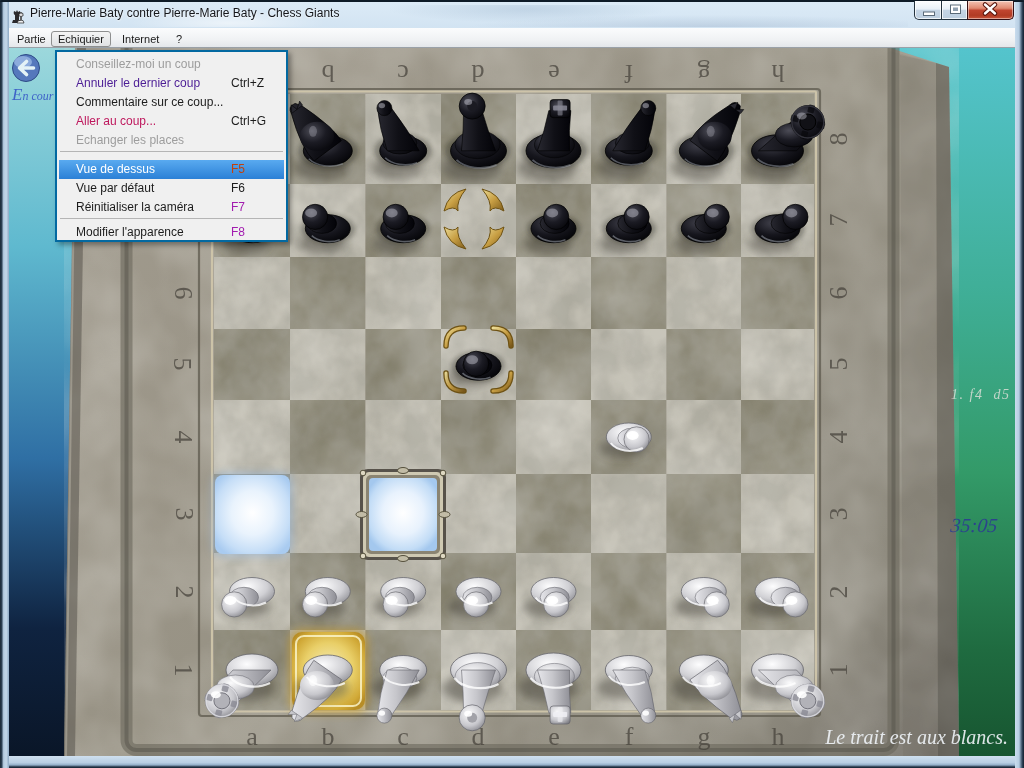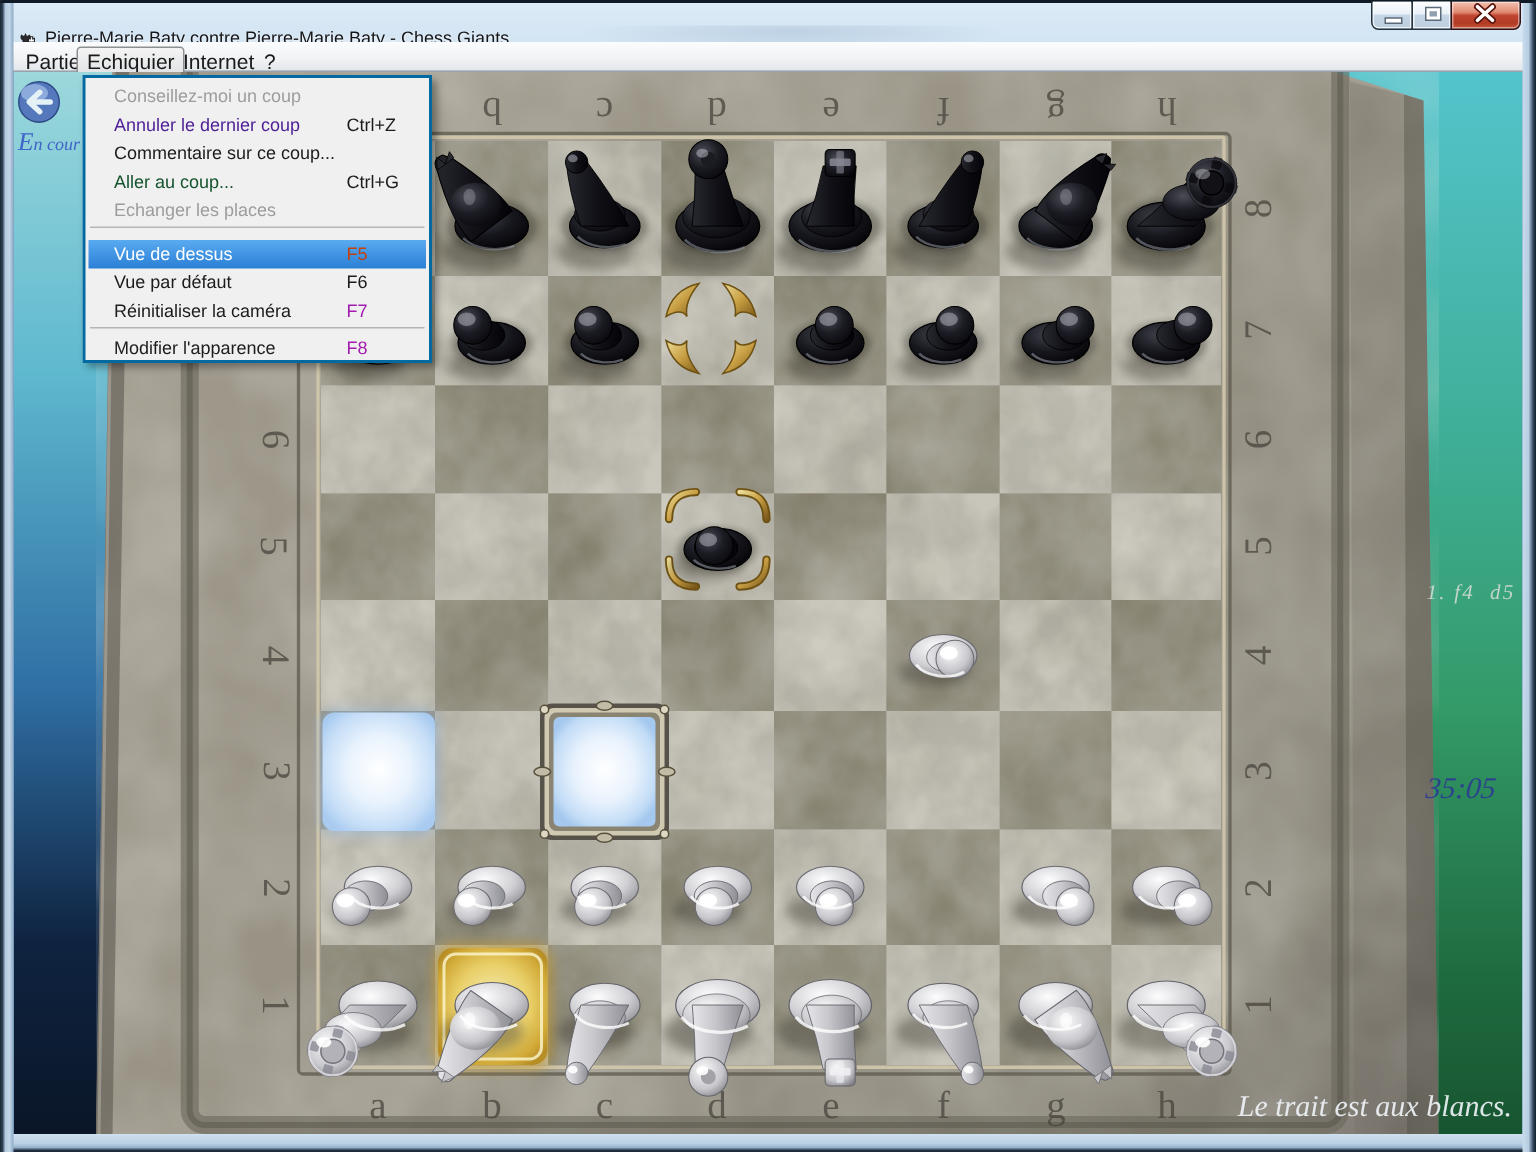--- a/index.html
+++ b/index.html
@@ -3,21 +3,21 @@
 <style>
  html,body{margin:0;padding:0;width:1024px;height:768px;overflow:hidden;background:#0c1624;}
  *{box-sizing:border-box;}
  .t{font-family:'Liberation Sans',sans-serif;}
 </style></head>
 <body>
 <div style="position:absolute;left:0;top:0;width:1024px;height:768px;background:#16232f;border-radius:7px 7px 0 0"></div>
 
 <div style="position:absolute;left:1px;top:1px;width:1022px;height:766px;border-radius:6px 6px 0 0;background:linear-gradient(180deg,#dcebf7 0,#c6daec 8%,#b6cde3 30%,#a9c3dc 100%)"></div>
 
-<div class="t" style="position:absolute;left:0;top:2px;width:1024px;height:26px;margin-top:12px;">
+<div class="t" style="position:absolute;left:0;top:2px;width:1024px;height:26px;">
  <div style="position:absolute;left:8px;top:3px;width:900px;height:22px;background:
    radial-gradient(140px 18px at 220px 18px, rgba(255,255,255,0.55), rgba(255,255,255,0) 70%),
    radial-gradient(200px 20px at 520px 4px, rgba(120,150,180,0.25), rgba(255,255,255,0) 70%),radial-gradient(320px 16px at 700px 22px, rgba(150,170,195,0.35), rgba(255,255,255,0) 75%);"></div>
  <svg width="17" height="16" style="position:absolute;left:9px;top:7px">
   <path d="M3 14 L13 14 L12 11 L10 11 L10 6 Q12 5 11 2 L9 3 L8 1 L7 3 L5 2 Q4 5 6 6 L6 11 L4 11 Z" fill="#2a2a2e"></path>
   <path d="M8 14 L15 14 L14 11.5 L12.5 11.5 L12.5 7 L14 7 L14 4.5 L12.8 5 L12.8 3.5 L11.2 3.5 L11.2 5 L10 4.5 L10 7 L11.5 7 L11.5 11.5 L9.5 11.5 Z" fill="#f4f4f6" stroke="#222" stroke-width="0.7"></path>
  </svg>
  <div style="position:absolute;left:30px;top:4px;font-size:12px;color:#15161a;text-shadow:0 1px 2px rgba(255,255,255,0.8)">Pierre-Marie Baty contre Pierre-Marie Baty - Chess Giants</div>
 </div>
 
@@ -36,21 +36,21 @@
       </svg>
  </div>
  <div style="position:absolute;left:53px;top:0;width:47px;height:19px;border:1px solid #331015;border-top:none;border-radius:0 0 5px 0;background:linear-gradient(180deg,#f4c3b3 0,#e08a72 40%,#c04530 52%,#b23b24 80%,#c8573c 100%);box-shadow:inset 0 0 0 1px rgba(255,255,255,0.45)">
    <svg width="45" height="17" style="position:absolute;left:0;top:0">
         <path d="M17 3.5 L27 12.5 M27 3.5 L17 12.5" stroke="#5a150c" stroke-width="4.6" stroke-linecap="round"></path>
         <path d="M17 3.5 L27 12.5 M27 3.5 L17 12.5" stroke="#ffffff" stroke-width="2.4" stroke-linecap="round"></path>
       </svg>
  </div>
 </div>
 
-<div class="t" style="position:absolute;left:8px;top:28px;width:1008px;height:20px;background:linear-gradient(180deg,#fbfcfd 0,#f0f2f4 60%,#e4e7ea 100%);border-bottom:1px solid #9aa1a8;font-size:14px;color:#1a1a1a">
+<div class="t" style="position:absolute;left:8px;top:28px;width:1008px;height:20px;background:linear-gradient(180deg,#fbfcfd 0,#f0f2f4 60%,#e4e7ea 100%);border-bottom:1px solid #9aa1a8;font-size:11px;color:#1a1a1a">
   <div style="position:absolute;left:2px;top:4px;padding:1px 7px">Partie</div>
   <div style="position:absolute;left:43px;top:3px;padding:1px 6px;border:1px solid #8e8f8f;border-radius:3px;background:linear-gradient(180deg,#f4f4f4,#e0e2e4)">Echiquier</div>
   <div style="position:absolute;left:107px;top:4px;padding:1px 7px">Internet</div>
   <div style="position:absolute;left:161px;top:4px;padding:1px 7px">?</div>
 </div>
 
 <div style="position:absolute;left:9px;top:48px;width:1006px;height:708px;overflow:hidden;background:#2a6a9e">
     <svg width="1006" height="708" viewBox="9 48 1006 708" style="position:absolute;left:0;top:0">
       <defs>
 <linearGradient id="bgL" x1="0" y1="48" x2="0" y2="756" gradientUnits="userSpaceOnUse">
@@ -557,21 +557,21 @@
 
 <div style="position:absolute;left:0;top:756px;width:1024px;height:12px;background:linear-gradient(180deg,#cfe0ef 0,#b9cfe4 55%,#93afc9 75%,#1d2c3d 92%)"></div>
 <div style="position:absolute;left:0;top:0;width:9px;height:768px;background:linear-gradient(90deg,#1a2835 0,#2c3f52 18%,#b4cbe0 40%,#c2d6e8 70%,#8da9c4 100%)"></div>
 <div style="position:absolute;left:1015px;top:0;width:9px;height:768px;background:linear-gradient(90deg,#c9dced 0,#b6cde2 45%,#31455b 80%,#121e2c 100%)"></div>
 <div style="position:absolute;left:0;top:0;width:1024px;height:2px;background:#0e1b27;border-radius:7px 7px 0 0"></div>
 <div style="position:absolute;left:55px;top:50px;width:233px;height:192px;background:#f0f0f0;border:2px solid #0369a1;box-shadow:3px 3px 5px rgba(0,0,0,0.35);z-index:30;font-family:'Liberation Sans',sans-serif;font-size:12px">
     <div style="position:absolute;left:19px;top:5.0px;height:14px;line-height:14px;color:#9d9d9d">Conseillez-moi un coup</div>
     <div style="position:absolute;left:19px;top:24.0px;height:14px;line-height:14px;color:#4c1d95">Annuler le dernier coup</div>
     <div style="position:absolute;left:174px;top:24.0px;height:14px;line-height:14px;color:#1c1c1c">Ctrl+Z</div>
     <div style="position:absolute;left:19px;top:43.0px;height:14px;line-height:14px;color:#1c1c1c">Commentaire sur ce coup...</div>
-    <div style="position:absolute;left:19px;top:62.0px;height:14px;line-height:14px;color:#14532d">Aller au coup...</div>
+    <div style="position:absolute;left:19px;top:62.0px;height:14px;line-height:14px;color:#be185d">Aller au coup...</div>
     <div style="position:absolute;left:174px;top:62.0px;height:14px;line-height:14px;color:#1c1c1c">Ctrl+G</div>
     <div style="position:absolute;left:19px;top:81.0px;height:14px;line-height:14px;color:#9d9d9d">Echanger les places</div>
     <div style="position:absolute;left:3px;right:3px;top:98.5px;height:1px;background:#b5b5b5"></div>
     <div style="position:absolute;left:2px;right:2px;top:107.5px;height:19px;background:linear-gradient(180deg,#59aaf0,#2b80d6);"></div>
     <div style="position:absolute;left:19px;top:110.0px;height:14px;line-height:14px;color:#ffffff">Vue de dessus</div>
     <div style="position:absolute;left:174px;top:110.0px;height:14px;line-height:14px;color:#c2410c">F5</div>
     <div style="position:absolute;left:19px;top:129.0px;height:14px;line-height:14px;color:#1c1c1c">Vue par défaut</div>
     <div style="position:absolute;left:174px;top:129.0px;height:14px;line-height:14px;color:#1c1c1c">F6</div>
     <div style="position:absolute;left:19px;top:148.0px;height:14px;line-height:14px;color:#1c1c1c">Réinitialiser la caméra</div>
     <div style="position:absolute;left:174px;top:148.0px;height:14px;line-height:14px;color:#a21caf">F7</div>

